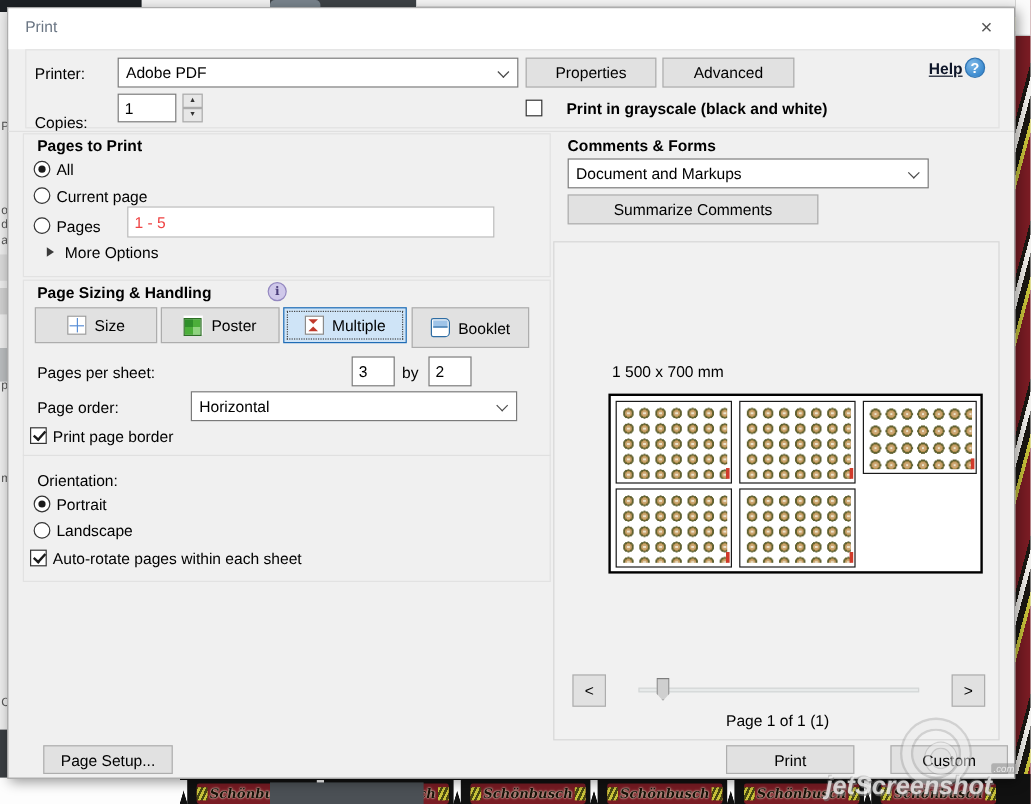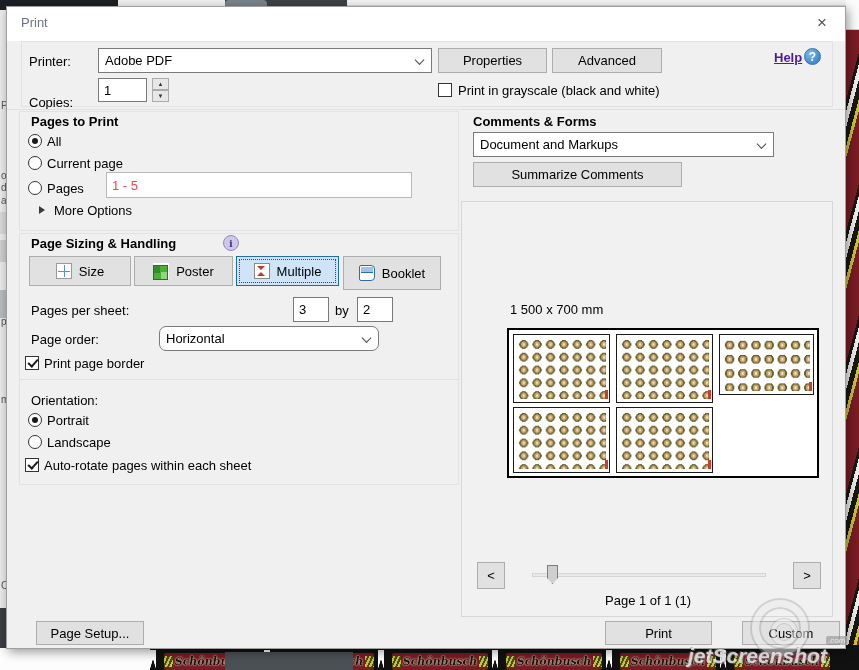--- a/index.html
+++ b/index.html
@@ -58,21 +58,21 @@
   .btn .bicon { margin-right:7px; }
 
   .radio { position:absolute; width:14px; height:14px; border:1px solid #333; border-radius:50%; background:#fff; }
   .radio.on::after { content:""; position:absolute; left:3px; top:3px; width:6px; height:6px; background:#1a1a1a; border-radius:50%; }
   .checkbox { position:absolute; width:14px; height:14px; border:1px solid #333; background:#fff; }
   .checkbox.on::after { content:""; position:absolute; left:2px; top:2px; width:8px; height:4px;
       border-left:2px solid #1a1a1a; border-bottom:2px solid #1a1a1a; transform:rotate(-48deg); }
 
   .tri-right { position:absolute; width:0; height:0; border-left:6px solid #3a3a3a; border-top:4px solid transparent; border-bottom:4px solid transparent; }
 
-  .link { color:#4c1d95; text-decoration:underline; font-weight:bold;padding-left:9px; }
+  .link { color:#0f172a; text-decoration:underline; font-weight:bold;padding-left:9px; }
   .qicon { position:absolute; width:17px; height:17px; border-radius:50%; background:radial-gradient(circle at 35% 30%, #7fb9e8, #3d8cd0 70%);
       border:1px solid #2f74b3; color:#fff; font-size:12px; font-weight:bold; display:flex; align-items:center; justify-content:center; }
   .iicon { position:absolute; width:16px; height:16px; border-radius:50%; background:#cfc8ea; border:1px solid #9488c0; color:#4a3d7a;
       font-size:10px; font-weight:bold; font-family:"DejaVu Serif", serif; display:flex; align-items:center; justify-content:center; }
 
   .spin { position:absolute; width:17px; height:12px; background:#e7e7e7; border:1px solid #ababab; font-size:6px; color:#333;
       display:flex; align-items:center; justify-content:center; }
 
   
   .ic { width:16px; height:16px; position:relative; display:inline-block; }
@@ -206,21 +206,21 @@
     <span class="lbl link" style="left:758px; top:43px;">Help</span>
     <div class="qicon" style="left:797px; top:41px;">?</div>
 
     <span class="lbl" style="left:22px; top:88px;">Copies:</span>
     <div class="tinput" style="left:91px; top:71px; width:49px; height:24px;">
         <span>1</span>
       </div>
     <div class="spin" style="left:145px; top:71px;">▲</div>
     <div class="spin" style="left:145px; top:83px;">▼</div>
     <div class="checkbox" style="left:431px; top:76px;"></div>
-    <span class="lbl" style="left:451px; top:76px;">Print in grayscale (black and white)</span>
+    <span class="lbl" style="left:465px; top:76px;font-weight:bold;">Print in grayscale (black and white)</span>
 
     <div class="hairline" style="left:0; top:102px; width:838px;"></div>
 
     <div class="groupbox" style="left:12px; top:104px; width:440px; height:120px;"></div>
     <span class="hdr" style="left:24px; top:107px;">Pages to Print</span>
     <div class="radio on" style="left:21px; top:127px;"></div>
     <span class="lbl" style="left:40px; top:127px;">All</span>
     <div class="radio" style="left:21px; top:149px;"></div>
     <span class="lbl" style="left:40px; top:149px;">Current page</span>
     <div class="radio" style="left:21px; top:174px;"></div>
@@ -255,21 +255,21 @@
     <span class="lbl" style="left:24px; top:296px;">Pages per sheet:</span>
     <div class="tinput" style="left:286px; top:290px; width:36px; height:25px;">
         <span>3</span>
       </div>
     <span class="lbl" style="left:328px; top:296px;">by</span>
     <div class="tinput" style="left:350px; top:290px; width:36px; height:25px;">
         <span>2</span>
       </div>
 
     <span class="lbl" style="left:24px; top:325px;">Page order:</span>
-    <div class="combo" style="left:152px; top:319px; width:220px; height:25px;border-radius:7px;">
+    <div class="combo" style="left:152px; top:319px; width:272px; height:25px;">
       <span>Horizontal</span>
         <span class="chev"></span>
     </div>
     <div class="checkbox on" style="left:18px; top:349px;"></div>
     <span class="lbl" style="left:37px; top:349px;">Print page border</span>
 
     <div class="hairline" style="left:12px; top:372px; width:440px;"></div>
 
     <span class="lbl" style="left:24px; top:386px;">Orientation:</span>
     <div class="radio on" style="left:21px; top:406px;"></div>

